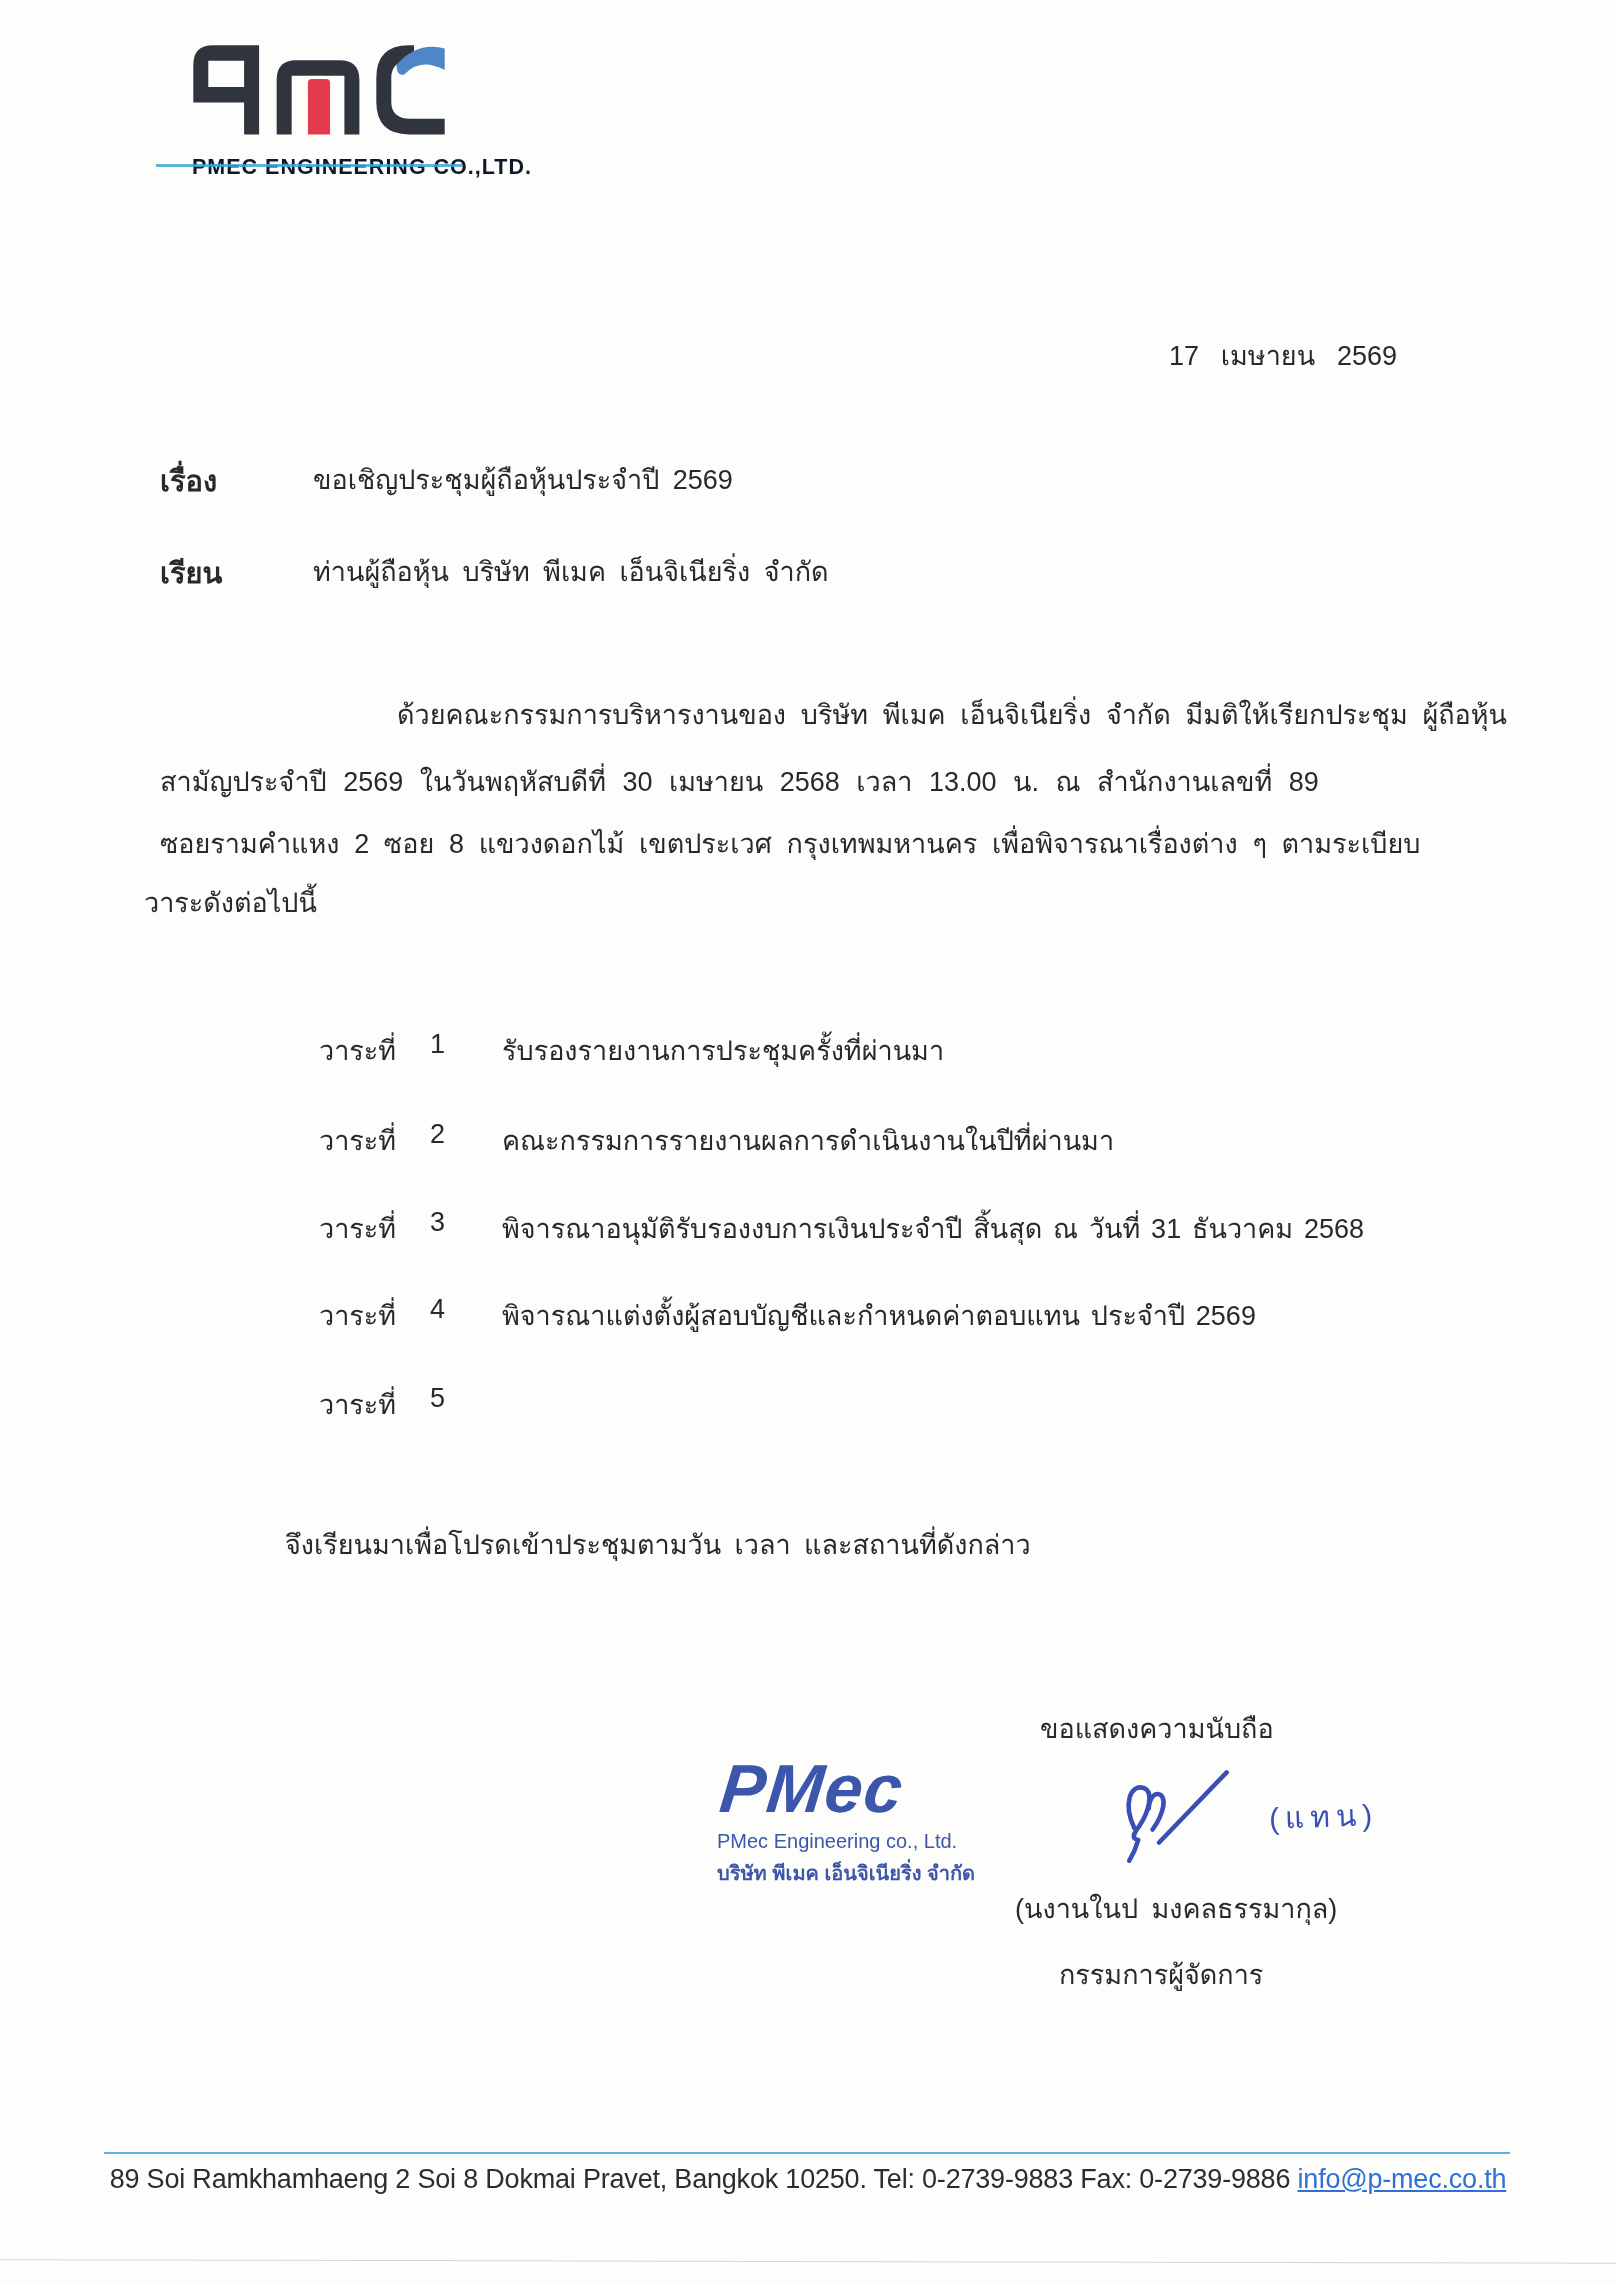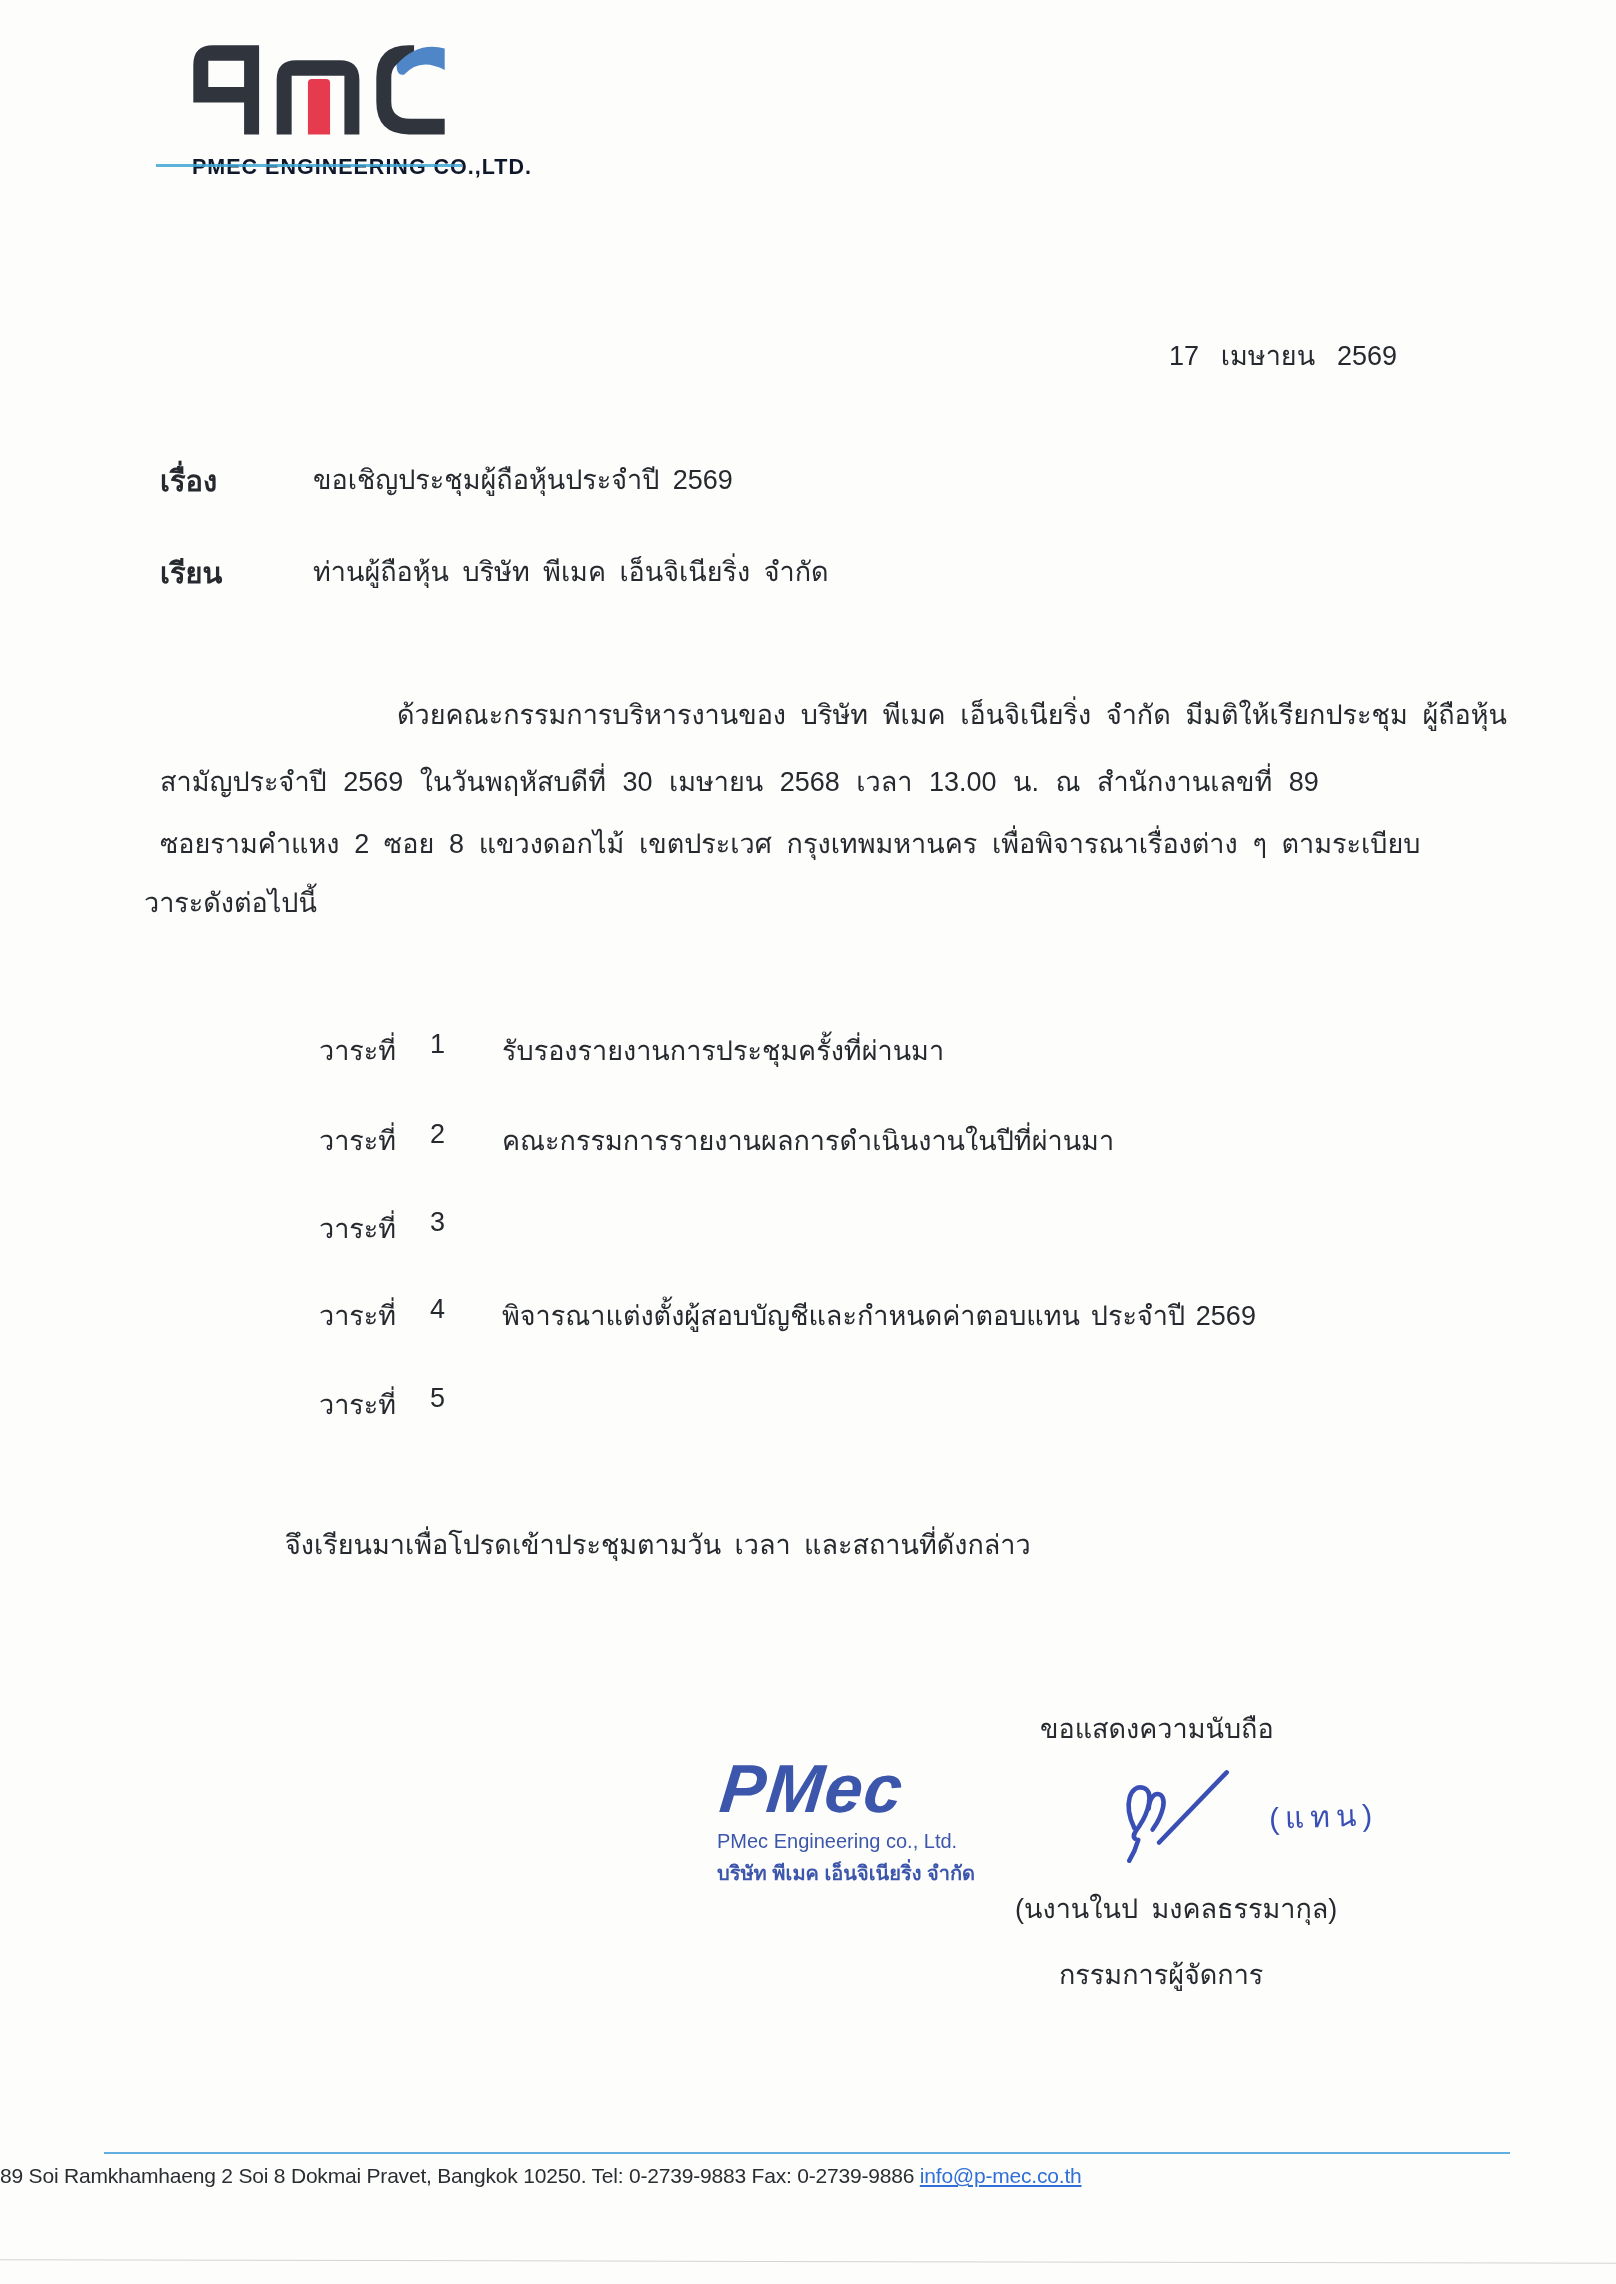--- a/index.html
+++ b/index.html
@@ -64,22 +64,22 @@
   .handwritten-note {
     left: 1269px; top: 1793px; font-size: 30px; color: #3a4fb5;
     letter-spacing: 5.9px; transform: rotate(-2deg); white-space: nowrap;
   }
   .signer-name { left: 1015px; top: 1887px; font-size: 27px; word-spacing: 5.9px; white-space: nowrap; }
   .signer-title { left: 1059px; top: 1953px; font-size: 27px; white-space: nowrap; }
 
   
   .footer-rule { left: 104px; top: 2152px; width: 1406px; height: 2px; background: #62aede; }
   .footer-text {
-    left: 0; top: 2164px; width: 1616px; 
-    font-size: 21px; color: #2a2d31; letter-spacing: -0.2px; white-space: nowrap;
+    left: 0; top: 2164px; width: 1616px; text-align: center;
+    font-size: 27px; color: #2a2d31; letter-spacing: -0.2px; white-space: nowrap;
   }
   .footer-email { color: #2f6fd6; text-decoration: underline; cursor: pointer; }
   .scan-artifact-line {
     left: -6.5px; top: 2261px; width: 1629px; height: 1.3px;
     background: #d4d4d2; transform: rotate(0.12deg);
   }
 </style>
 </head>
 <body>
 
@@ -119,20 +119,21 @@
   <span class="agenda-text">รับรองรายงานการประชุมครั้งที่ผ่านมา</span>
 </div>
 <div class="abs agenda-row ag2">
   <span class="agenda-label">วาระที่</span>
   <span class="agenda-no">2</span>
   <span class="agenda-text">คณะกรรมการรายงานผลการดำเนินงานในปีที่ผ่านมา</span>
 </div>
 <div class="abs agenda-row ag3">
   <span class="agenda-label">วาระที่</span>
   <span class="agenda-no">3</span>
+  <span class="agenda-text">พิจารณาอนุมัติรับรองงบการเงินประจำปี สิ้นสุด ณ วันที่ 31 ธันวาคม 2568</span>
 </div>
 <div class="abs agenda-row ag4">
   <span class="agenda-label">วาระที่</span>
   <span class="agenda-no">4</span>
   <span class="agenda-text">พิจารณาแต่งตั้งผู้สอบบัญชีและกำหนดค่าตอบแทน ประจำปี 2569</span>
 </div>
 <div class="abs agenda-row ag5">
   <span class="agenda-label">วาระที่</span>
   <span class="agenda-no">5</span>
 </div>

